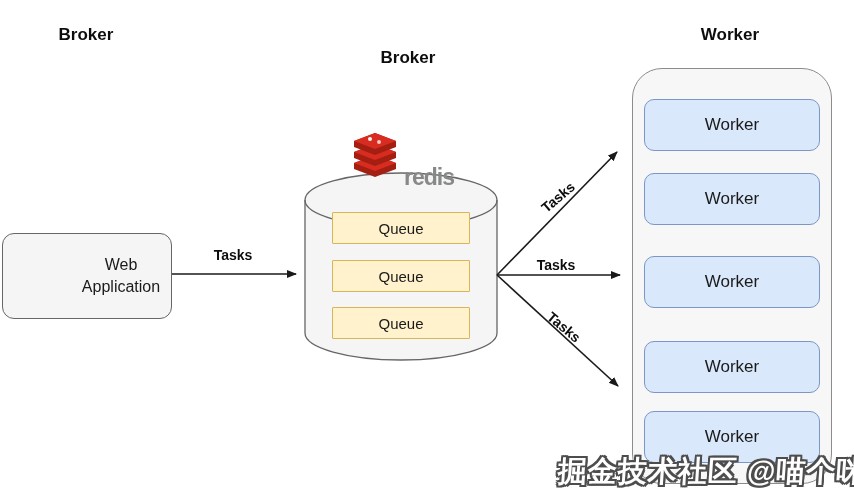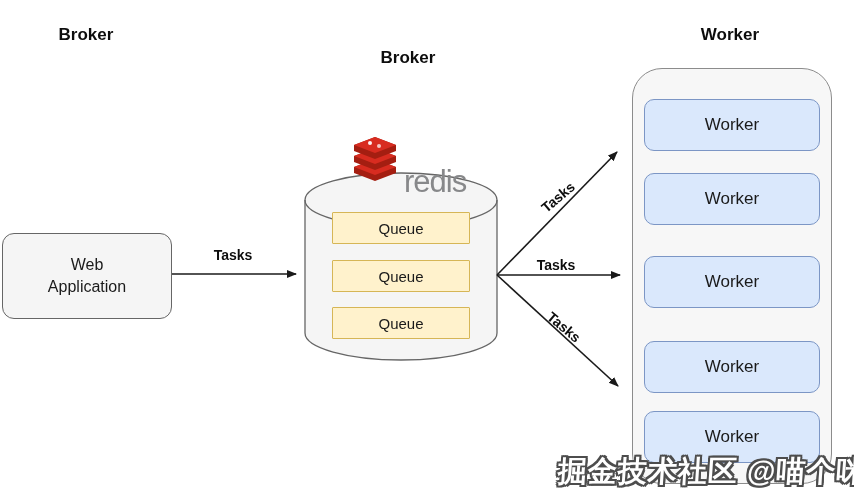--- a/index.html
+++ b/index.html
@@ -10,21 +10,21 @@
   svg.layer{position:absolute;left:0;top:0;width:854px;height:504px;}
 
   .col-title{
     position:absolute;transform:translate(-50%,-50%);
     font-size:17px;font-weight:bold;color:#0d0d0d;white-space:nowrap;
   }
 
   .node-webapp{
     position:absolute;left:2px;top:233px;width:168px;height:84px;
     background:#f5f5f5;border:1px solid #666;border-radius:12px;
-    display:flex;align-items:center;justify-content:center;text-align:center;
+    display:flex;align-items:center;justify-content:flex-end;text-align:center;
     font-size:16px;line-height:1.35;
   }
   .node-webapp span{display:block;max-width:100px;}
 
   .queue{
     position:absolute;left:332px;width:136px;height:30px;
     background:#fff2cc;border:1px solid #d6b656;border-radius:1px;
     display:flex;align-items:center;justify-content:center;
     font-size:15px;
   }
@@ -45,21 +45,21 @@
     position:absolute;transform:translate(-50%,-50%);
     font-size:14px;font-weight:bold;color:#0d0d0d;white-space:nowrap;
   }
   .edge-label.rot-up{transform:translate(-50%,-50%) rotate(-40deg);}
   .edge-label.rot-down{transform:translate(-50%,-50%) rotate(40deg);}
 
   .redis-logo{
     position:absolute;left:352px;top:122px;display:flex;align-items:center;gap:6px;
   }
   .redis-word{
-    font-size:31px;font-weight:400;color:#87888a;letter-spacing:-1px;line-height:1;margin-top:44px;
+    font-size:23px;font-weight:700;color:#87888a;letter-spacing:-1px;line-height:1;margin-top:44px;
   }
 
   .watermark{
     position:absolute;left:558px;top:452px;z-index:10;
     font-size:29px;font-weight:bold;color:#ffffff;white-space:nowrap;
     transform:skewX(-4deg);letter-spacing:1px;
     text-shadow:-2px -2px 0 #4d4d4d,2px -2px 0 #4d4d4d,-2px 2px 0 #4d4d4d,2px 2px 0 #4d4d4d,
                 -2px 0 0 #4d4d4d,2px 0 0 #4d4d4d,0 -2px 0 #4d4d4d,0 2px 0 #4d4d4d;
   }
 </style>

